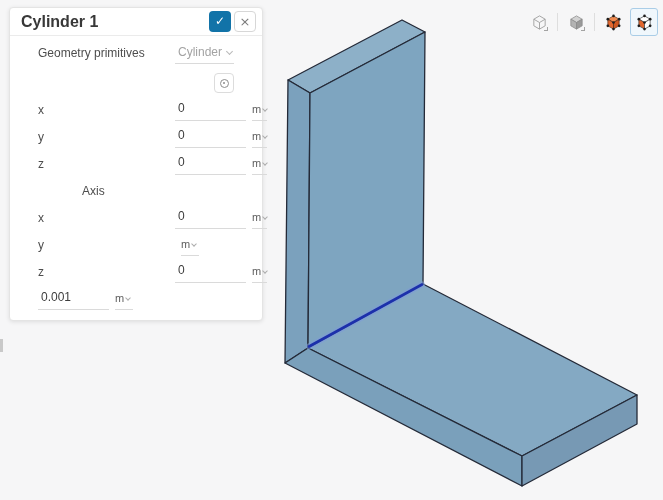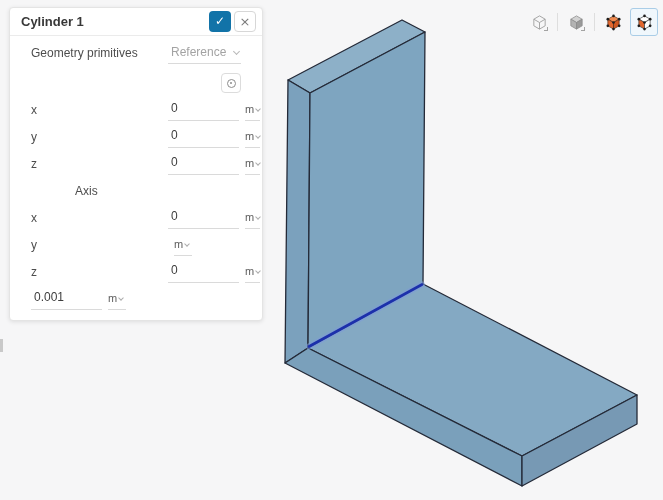--- a/index.html
+++ b/index.html
@@ -18,31 +18,31 @@
   .panel {
     position:absolute; left:9px; top:7px; width:254px; height:314px;
     background:#ffffff; border:1px solid #e4e4e4; border-radius:4px;
     box-shadow:0 1px 4px rgba(0,0,0,.10);
     z-index:5; display:flex; flex-direction:column;
   }
   .phead {
     height:28px; display:flex; align-items:center;
     padding:0 6px 0 11px; border-bottom:1px solid #ebebeb;
   }
-  .ptitle { font-size:13px; font-weight:bold; color:#383838; flex:1; }
+  .ptitle { font-size:16px; font-weight:bold; color:#383838; flex:1; }
   .hbtn {
     width:22px; height:21px; border-radius:4px; border:1px solid transparent;
     font-size:12px; line-height:19px; text-align:center; cursor:pointer;
     font-family:"DejaVu Sans", sans-serif;
   }
   .hbtn.confirm { background:#1273a8; color:#ffffff; margin-right:3px; }
   .hbtn.closeb  { background:#ffffff; color:#7a7a7a; border-color:#d7d7d7; font-size:13px; }
 
   .prow {
-    display:flex; align-items:center; padding:0 21px; height:27px; flex:0 0 auto;
+    display:flex; align-items:center; padding:0 28px; height:27px; flex:0 0 auto;
   }
   .prow.geo { height:34px; }
   .prow.ref { height:26px; }
   .flabel { flex:0 0 137px; font-size:12px; color:#4d4d4d; }
   .sectionlabel { font-size:12px; color:#4d4d4d;margin-left:44px; }
 
   .dd {
     position:relative; width:94px; height:22px;
     border-bottom:1px solid #dadada; cursor:pointer;
   }
@@ -116,21 +116,21 @@
 <div class="panel">
   <div class="phead">
     <span class="ptitle">Cylinder 1</span>
     <button class="hbtn confirm">✓</button>
     <button class="hbtn closeb">×</button>
   </div>
 
   <div class="prow geo">
     <span class="flabel">Geometry primitives</span>
     <div class="dd">
-      <span class="ddval">Reference</span>
+      <span class="ddval">Cylinder</span>
       <i class="chev"></i>
     </div>
   </div>
 
   <div class="prow ref">
     <button class="refbtn">
       <span class="target"></span>
     </button>
   </div>
 

